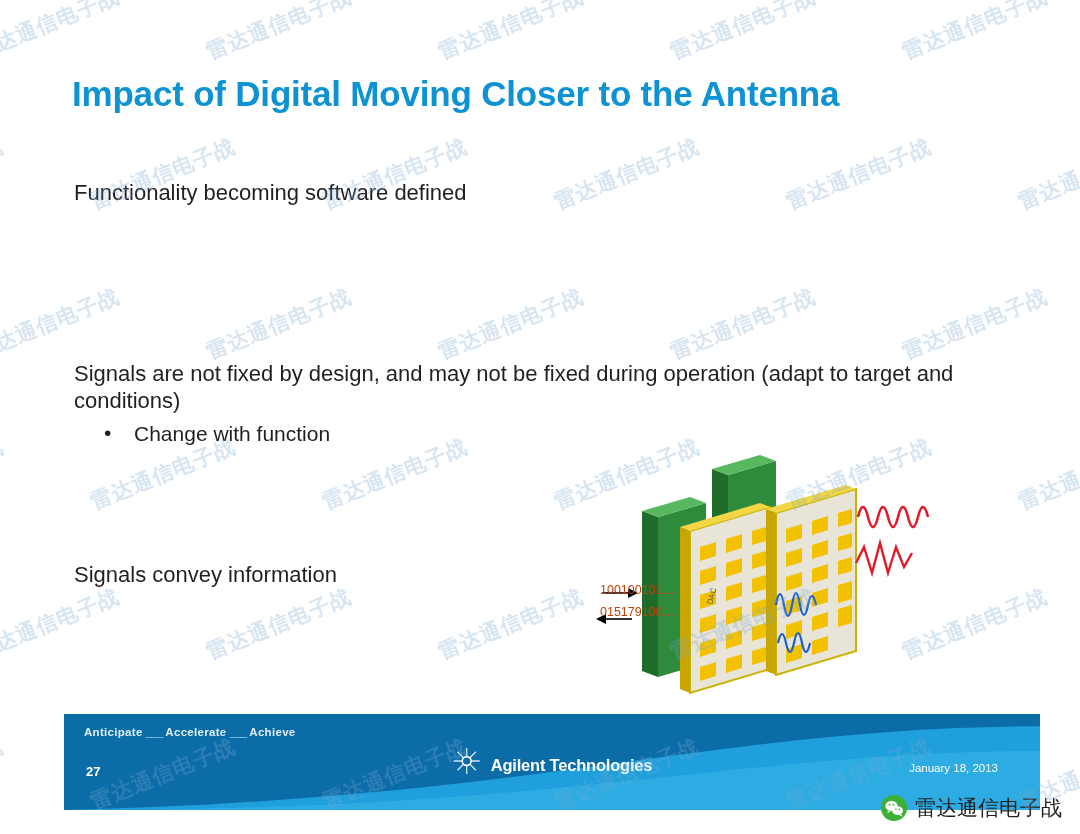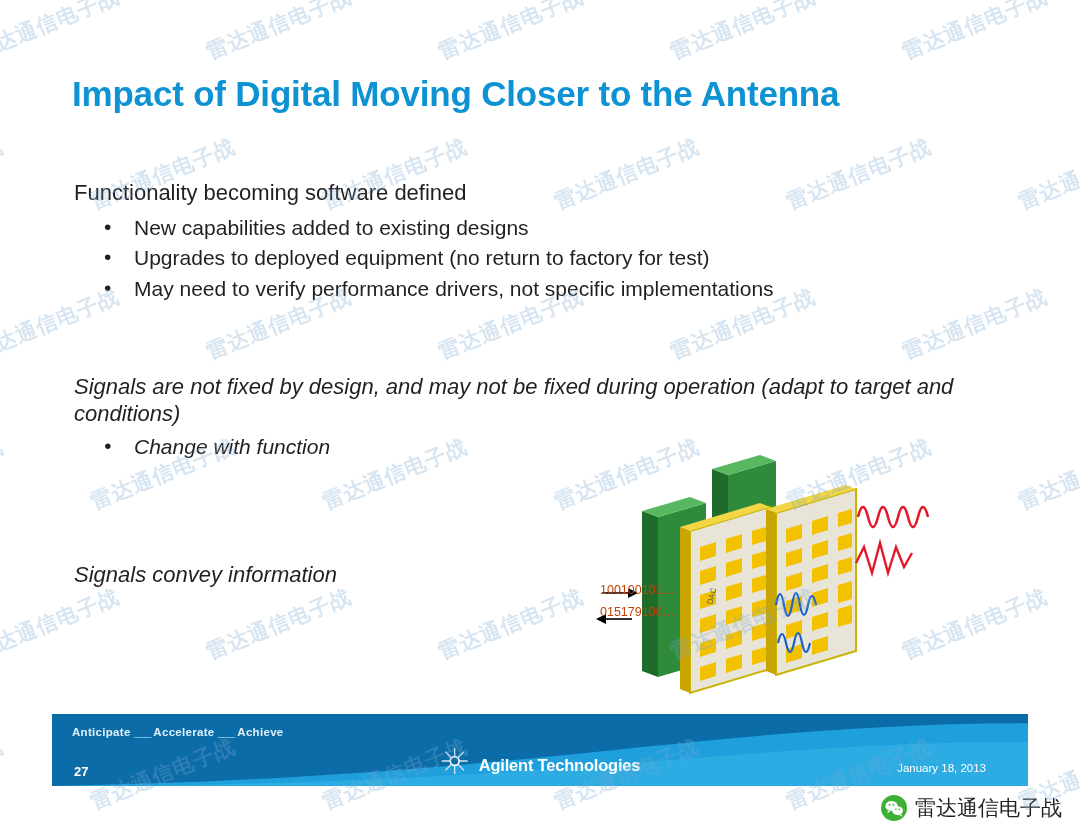--- a/index.html
+++ b/index.html
@@ -78,22 +78,22 @@
   ul.bullets li::before {
     content: "•";
     position: absolute;
     left: 6px;
     top: -1px;
     font-size: 21px;
     color: #231f20;
   }
 
   #block-functionality { top: 180px; }
-  #block-signals       { top: 374px; font-style: italic; }
-  #block-convey        { top: 562px; font-style: italic; }
+  #block-signals       { top: 361px; }
+  #block-convey        { top: 562px; }
 
   
   .figure {
     position: absolute;
     left: 580px;
     top: 455px;
     width: 400px;
     height: 240px;
     z-index: 3;
   }
@@ -103,24 +103,24 @@
     top: 125px;
     font-size: 12.5px;
     line-height: 1.75;
     color: #c2410c;
     font-family: "Liberation Sans", sans-serif;
   }
 
   
   .footer {
     position: absolute;
-    left: 52px;
+    left: 64px;
     top: 714px;
     width: 976px;
-    height: 72px;
+    height: 96px;
     background: #0c6ca8;
     overflow: hidden;
     z-index: 4;
   }
   .footer .wave {
     position: absolute;
     left: 0;
     top: 0;
     width: 100%;
     height: 100%;
@@ -193,25 +193,20 @@
 </style>
 </head>
 <body>
 
 <div class="slide">
 
   <div class="slide-title">Impact of Digital Moving Closer to the Antenna</div>
 
   <div class="body-text" id="block-functionality">
     <div class="para-lead">Functionality becoming software defined</div>
-    <ul class="bullets">
-      <li>New capabilities added to existing designs</li>
-      <li>Upgrades to deployed equipment (no return to factory for test)</li>
-      <li>May need to verify performance drivers, not specific implementations</li>
-    </ul>
   </div>
 
   <div class="body-text" id="block-signals">
     <div class="para-lead">Signals are not fixed by design, and may not be fixed during operation (adapt to target and conditions)</div>
     <ul class="bullets" style="margin-top:4px;">
       <li>Change with function</li>
     </ul>
   </div>
 
   <div class="body-text" id="block-convey">

